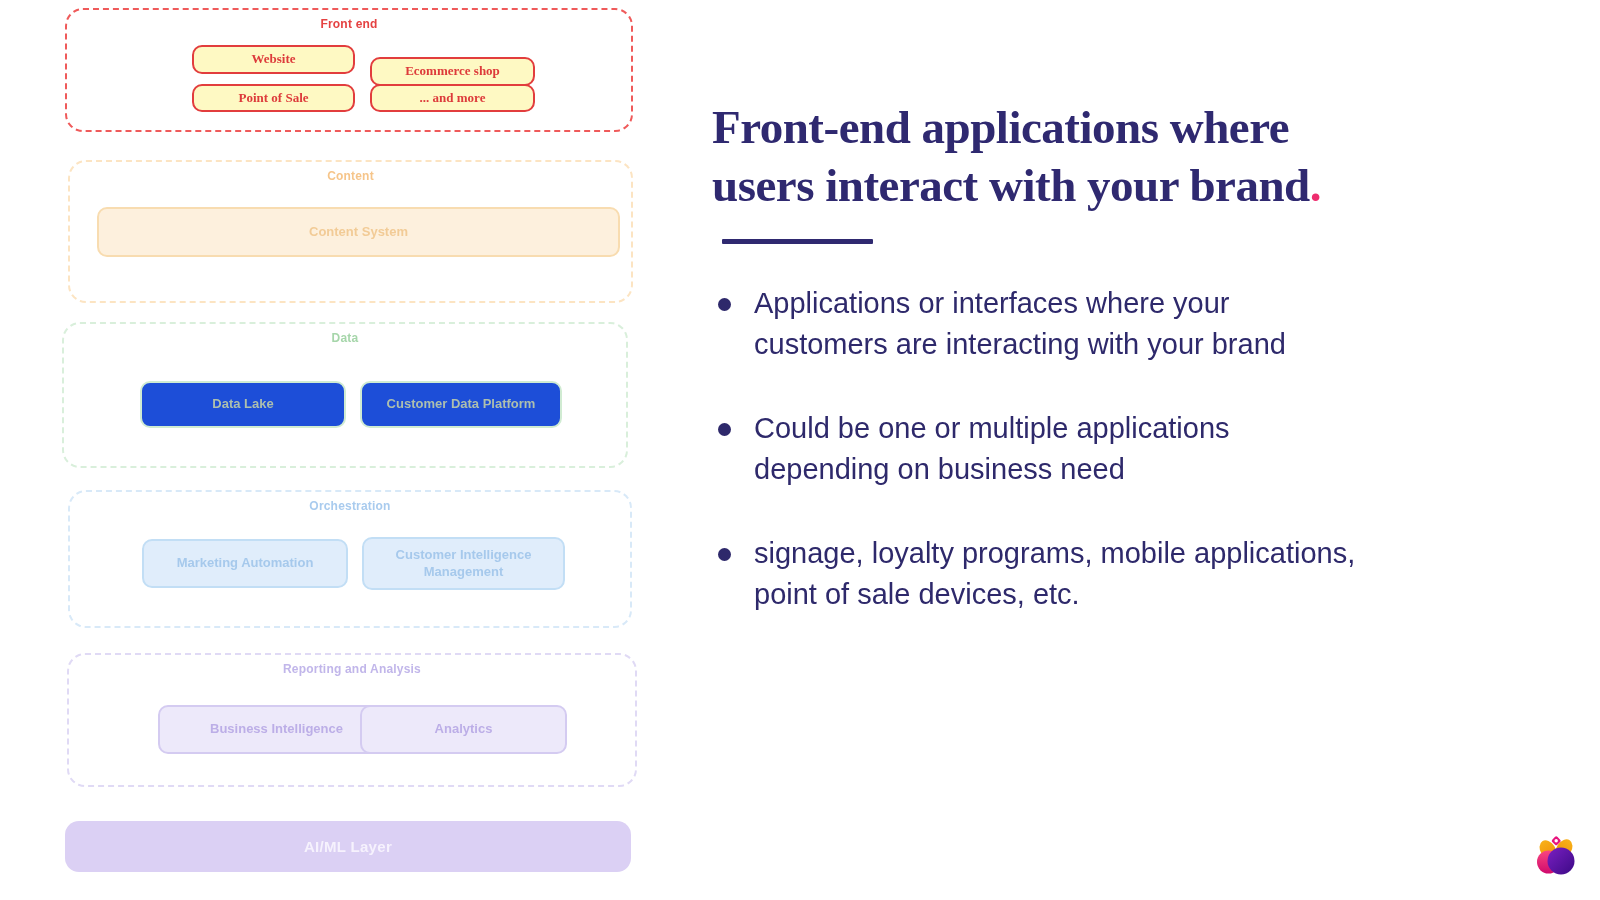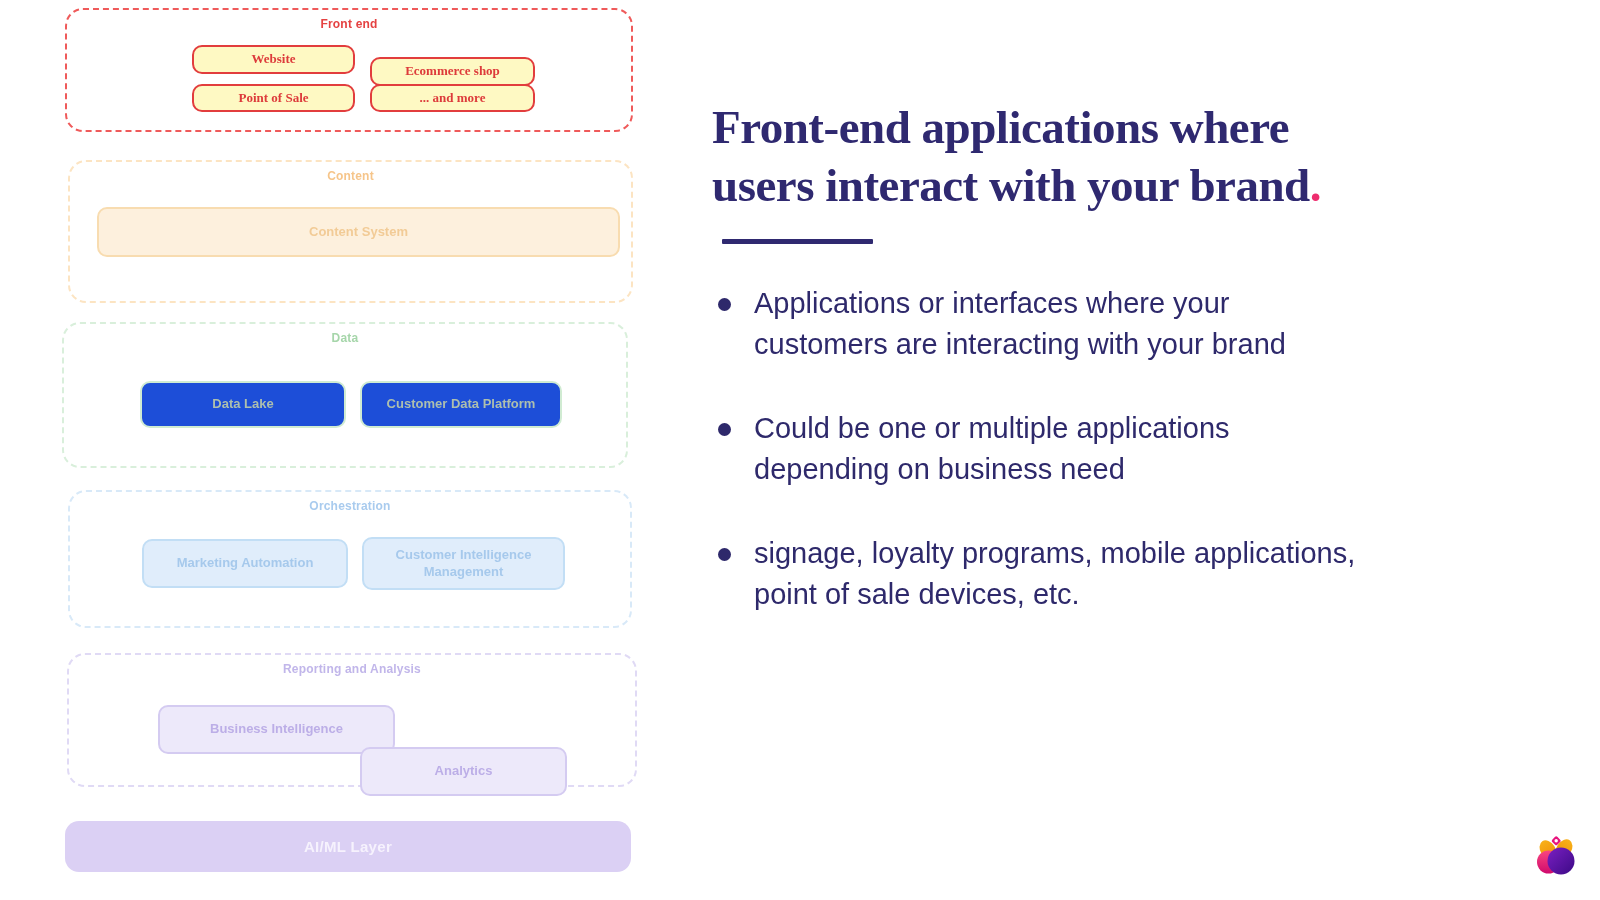--- a/index.html
+++ b/index.html
@@ -49,21 +49,21 @@
   .layer-orchestration { left:68px; top:490px; width:564px; height:138px; border-color:#d8e9f8; }
   .layer-orchestration .layer-label { color:#a9cbee; }
   .layer-orchestration .chip { background:#e0edfb; border-color:#c2def5; color:#a6c9ec; }
   .chip-marketing { left:72px;  top:47px; width:206px; height:49px; }
   .chip-crm       { left:292px; top:45px; width:203px; height:53px; }
 
   .layer-reporting { left:67px; top:653px; width:570px; height:134px; border-color:#e0daf5;text-decoration:underline; }
   .layer-reporting .layer-label { color:#c1b6ea; }
   .layer-reporting .chip { background:#ede9fa; border-color:#d4cbf1; color:#bcaee7; }
   .chip-bi        { left:73px;  top:50px; width:237px; height:49px;margin-left:16px; }
-  .chip-analytics { left:291px; top:50px; width:207px; height:49px;margin-top:42px; }
+  .chip-analytics { left:291px; top:50px; width:207px; height:49px; }
 
   .aiml-band {
     position:absolute; left:65px; top:821px; width:566px; height:51px;
     background:#dbd0f4; border-radius:14px;
     display:flex; align-items:center; justify-content:center;
     color:#f6f2fd; font-size:15px; font-weight:700; letter-spacing:.3px;
   }
 
   
   .page-title {

